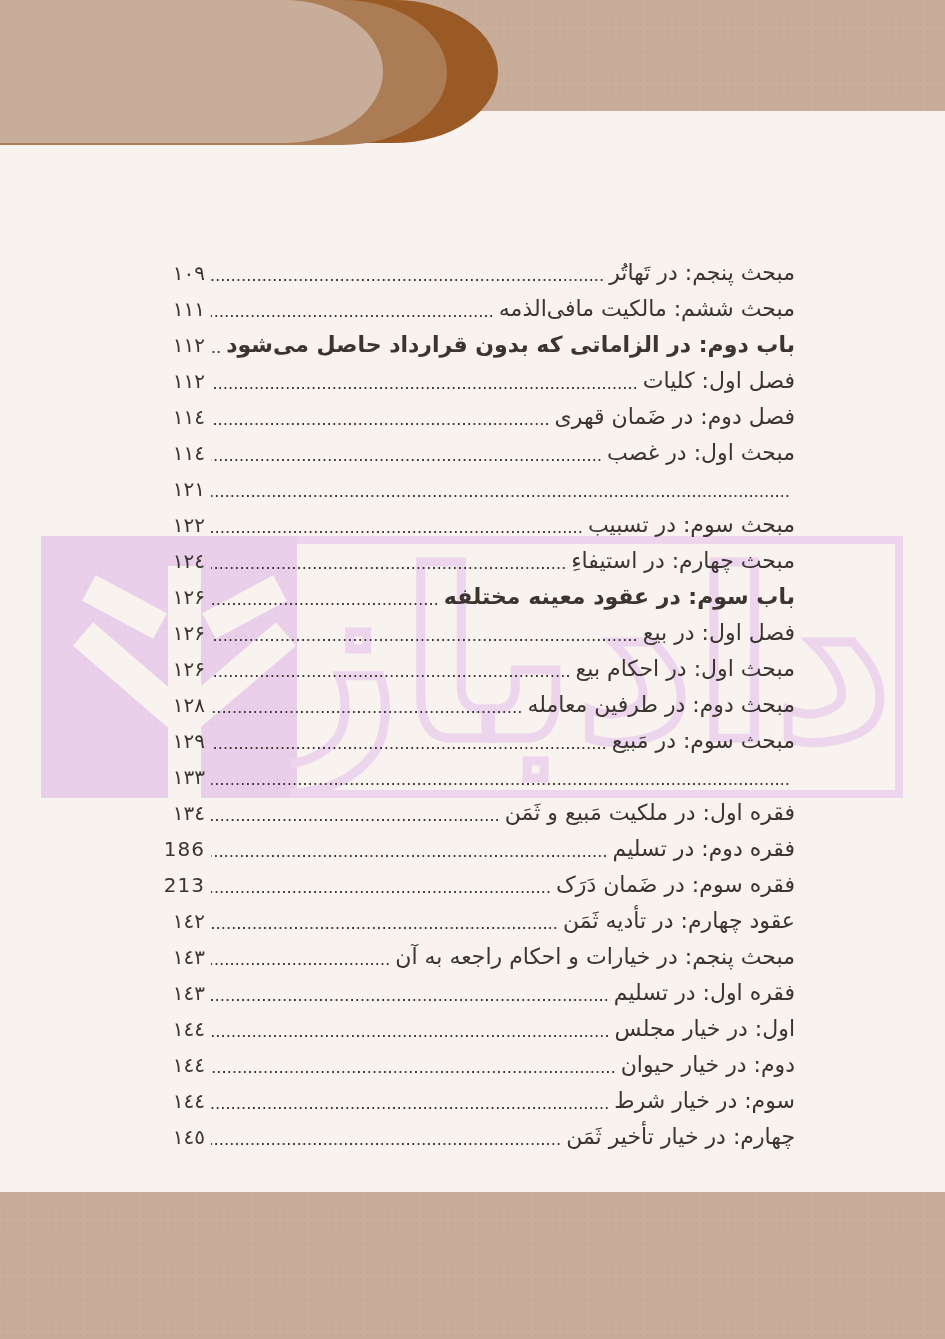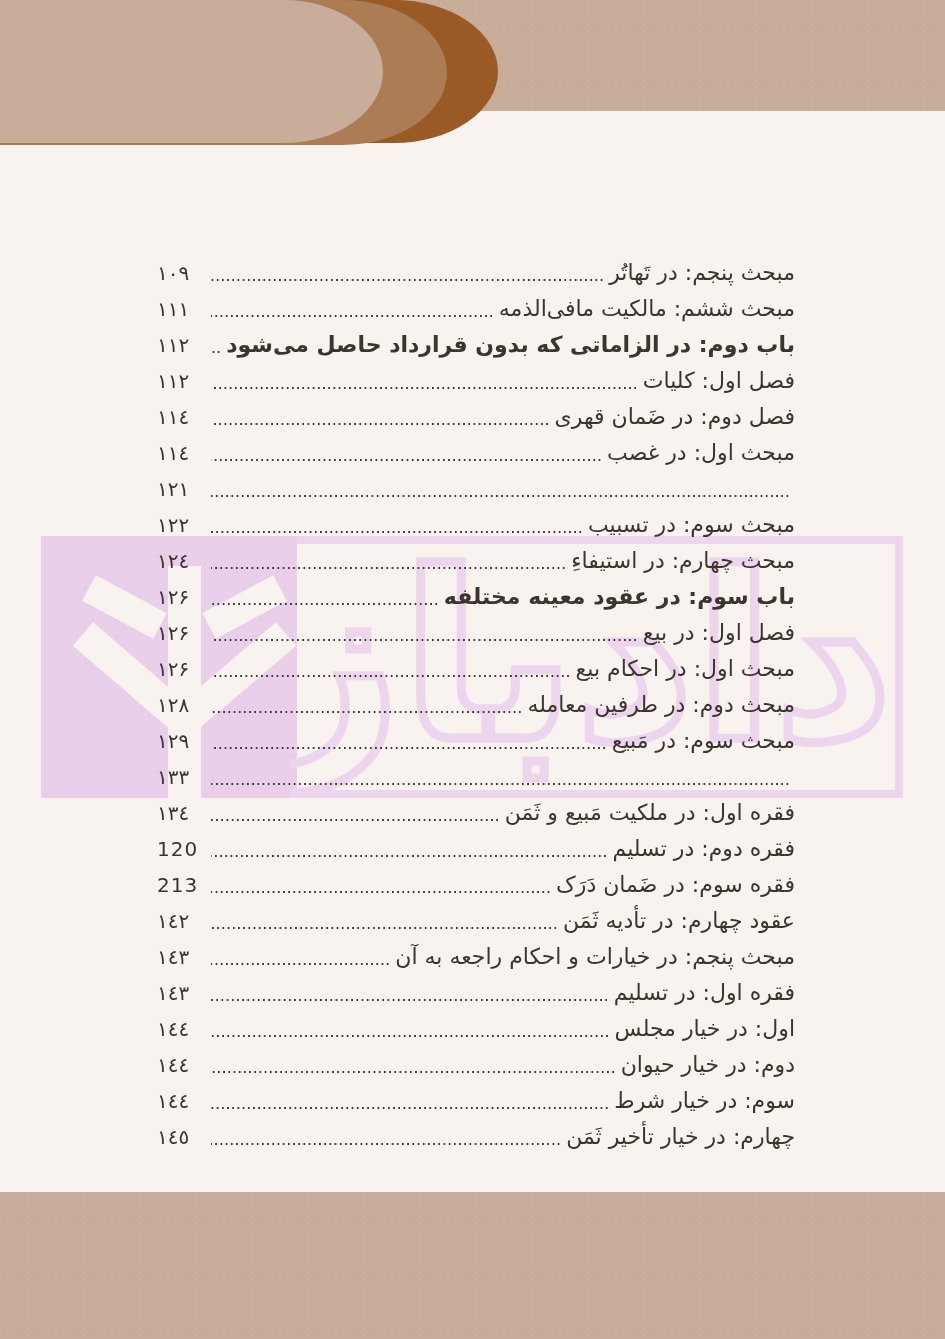--- a/index.html
+++ b/index.html
@@ -38,21 +38,21 @@
   
   .toc{position:absolute;top:255px;right:150px;left:157px;z-index:2;direction:rtl;
        color:var(--text,#3a352f);}
   .row{display:flex;align-items:center;height:36px;white-space:nowrap;}
   .row .t{flex:0 0 auto;font-size:22px;line-height:36px;}
   .row.bold .t{font-weight:700;}
   .row .dots{flex:1 1 auto;min-width:8px;height:4px;align-self:flex-end;margin-bottom:9px;
        margin-right:5px;margin-left:6px;
        background-image:radial-gradient(circle,var(--text,#3a352f) 1.05px,transparent 1.35px);
        background-size:5.2px 4px;background-repeat:repeat-x;background-position:right center;}
-  .row .p{flex:0 0 auto;width:48px;font-size:20px;letter-spacing:1px;text-align:left;direction:ltr;}
+  .row .p{flex:0 0 auto;width:48px;font-size:20px;letter-spacing:1px;text-align:right;direction:ltr;}
 </style>
 </head>
 <body>
 
 <div class="stage">
 
   <header>
     <div class="hdr-band"></div>
     <div class="hshape hs-dark"></div>
     <div class="hshape hs-mid"></div>
@@ -151,21 +151,21 @@
         <span class="p">۱۳۳</span>
       </div>
       <div class="row">
         <span class="t">فقره اول: در ملکیت مَبیع و ثَمَن</span>
         <span class="dots"></span>
         <span class="p">۱۳٤</span>
       </div>
       <div class="row">
         <span class="t">فقره دوم: در تسلیم</span>
         <span class="dots"></span>
-        <span class="p">120</span>
+        <span class="p">186</span>
       </div>
       <div class="row">
         <span class="t">فقره سوم: در ضَمان دَرَک</span>
         <span class="dots"></span>
         <span class="p">213</span>
       </div>
       <div class="row">
         <span class="t">عقود چهارم: در تأدیه ثَمَن</span>
         <span class="dots"></span>
         <span class="p">۱٤۲</span>

